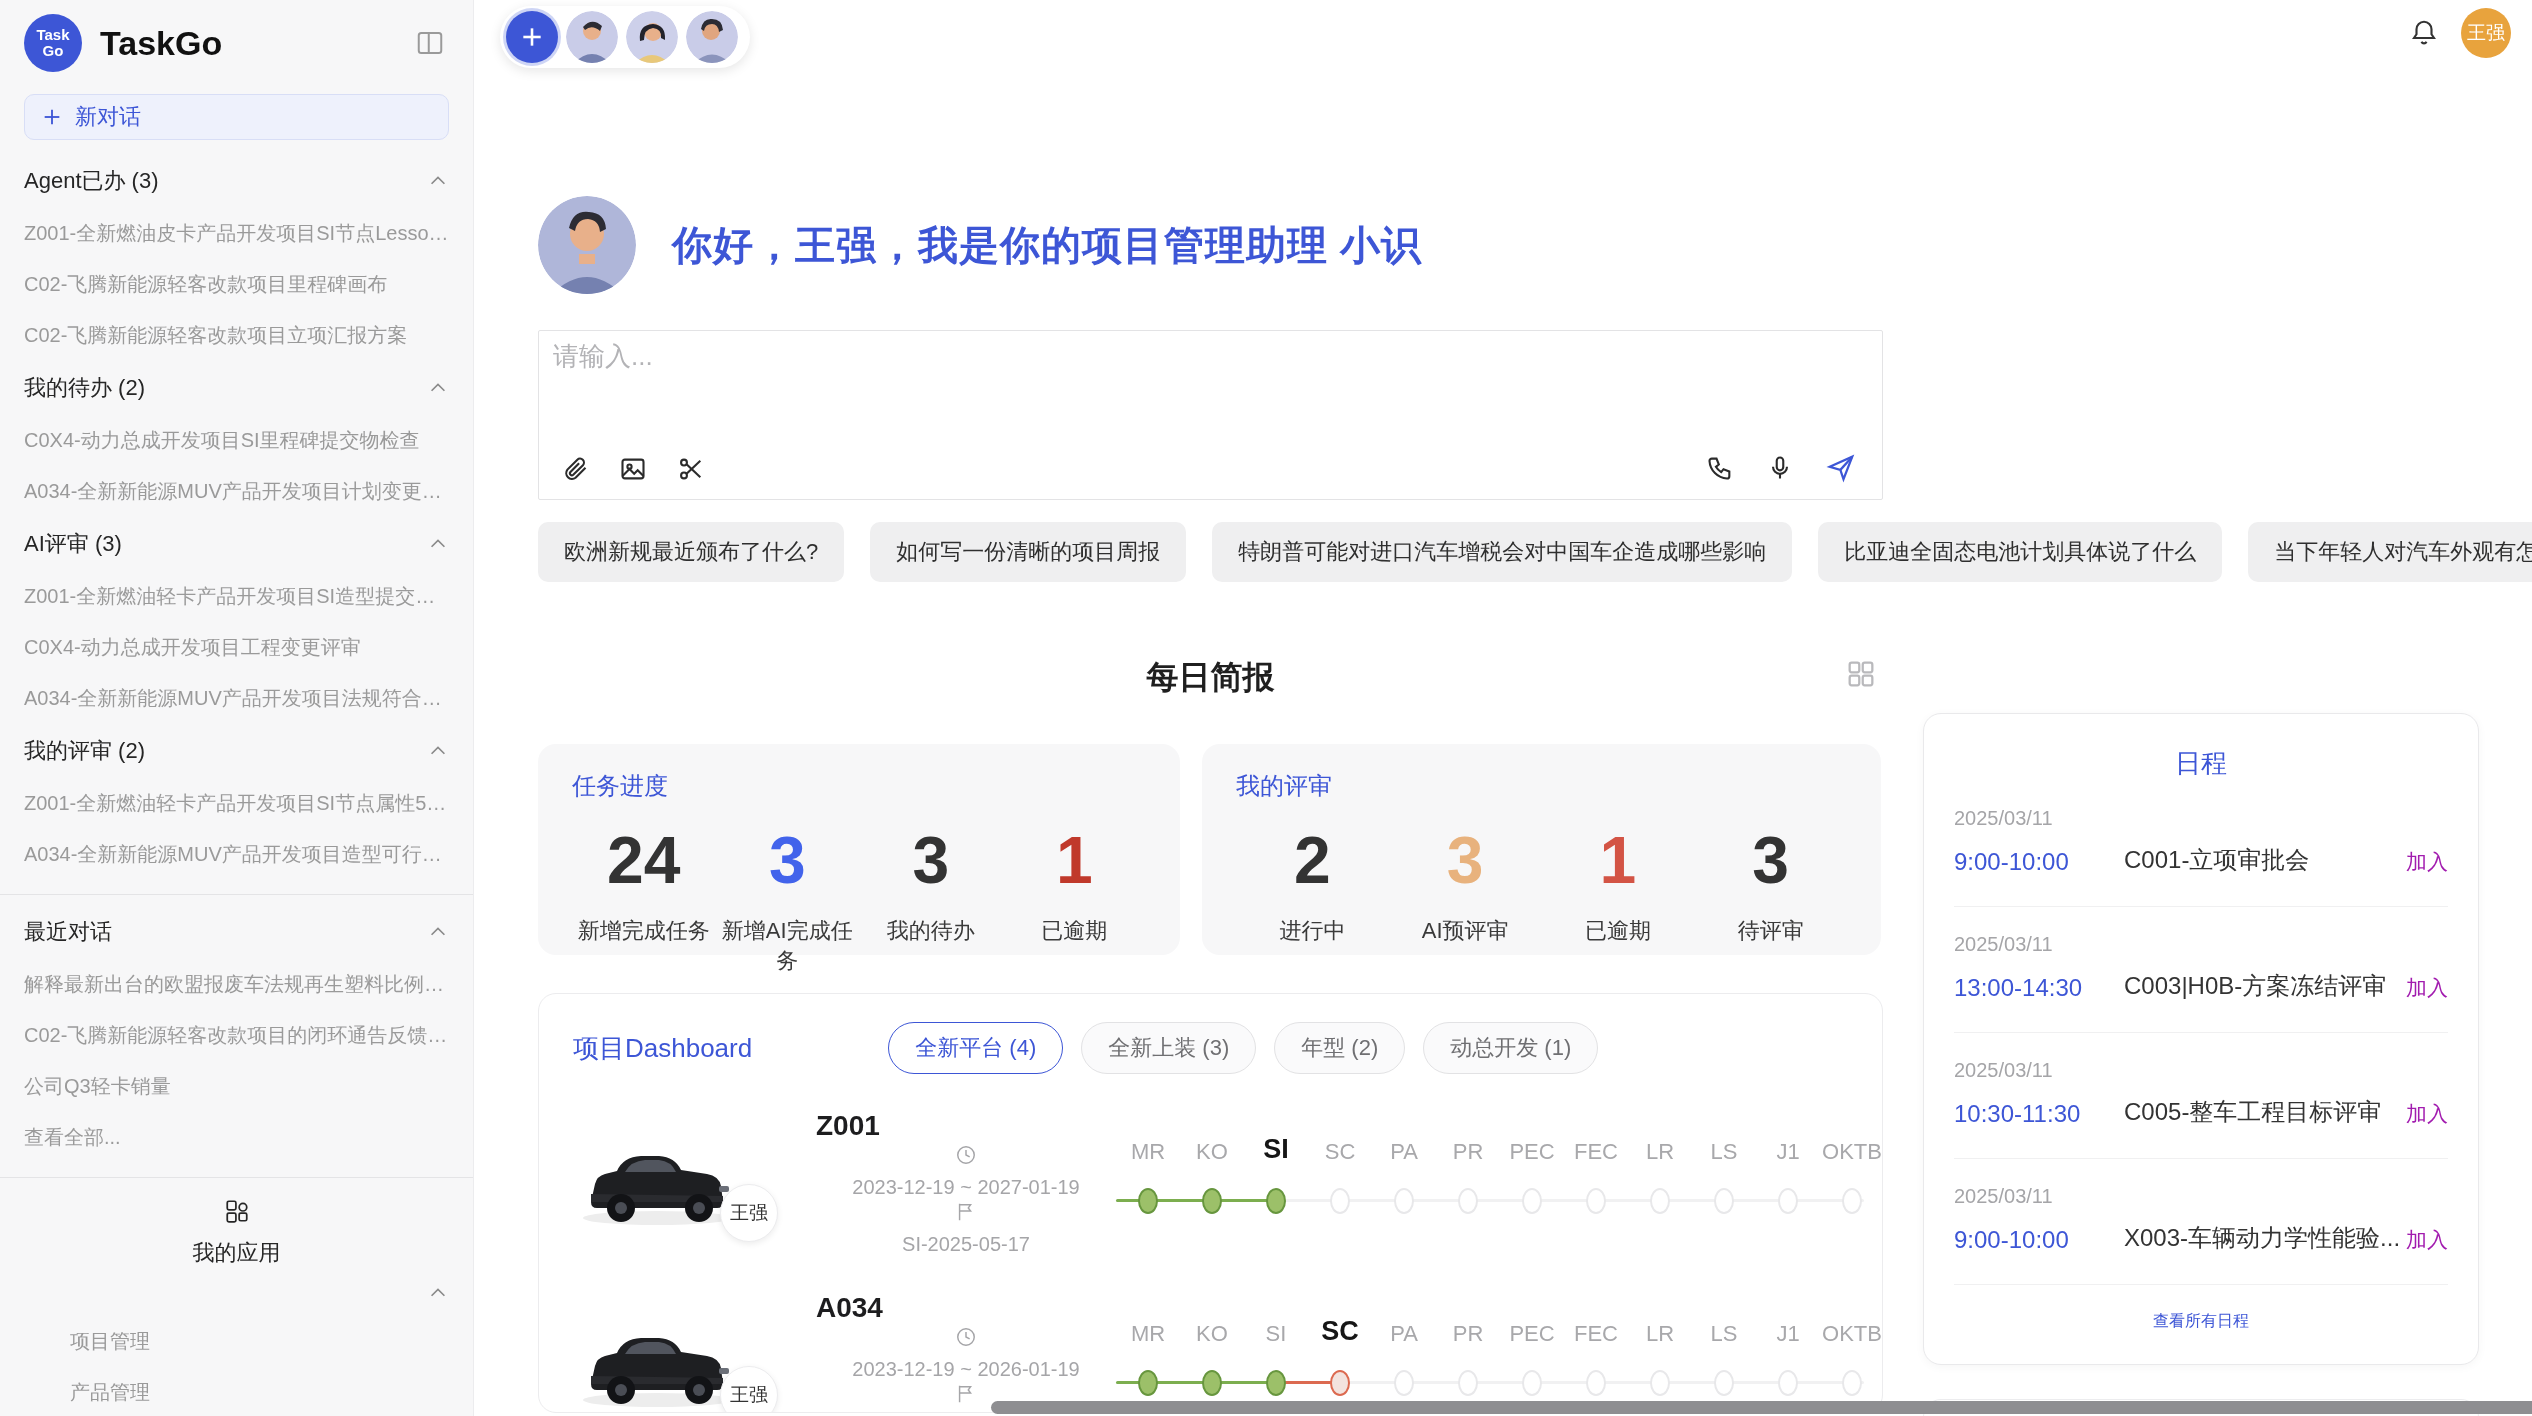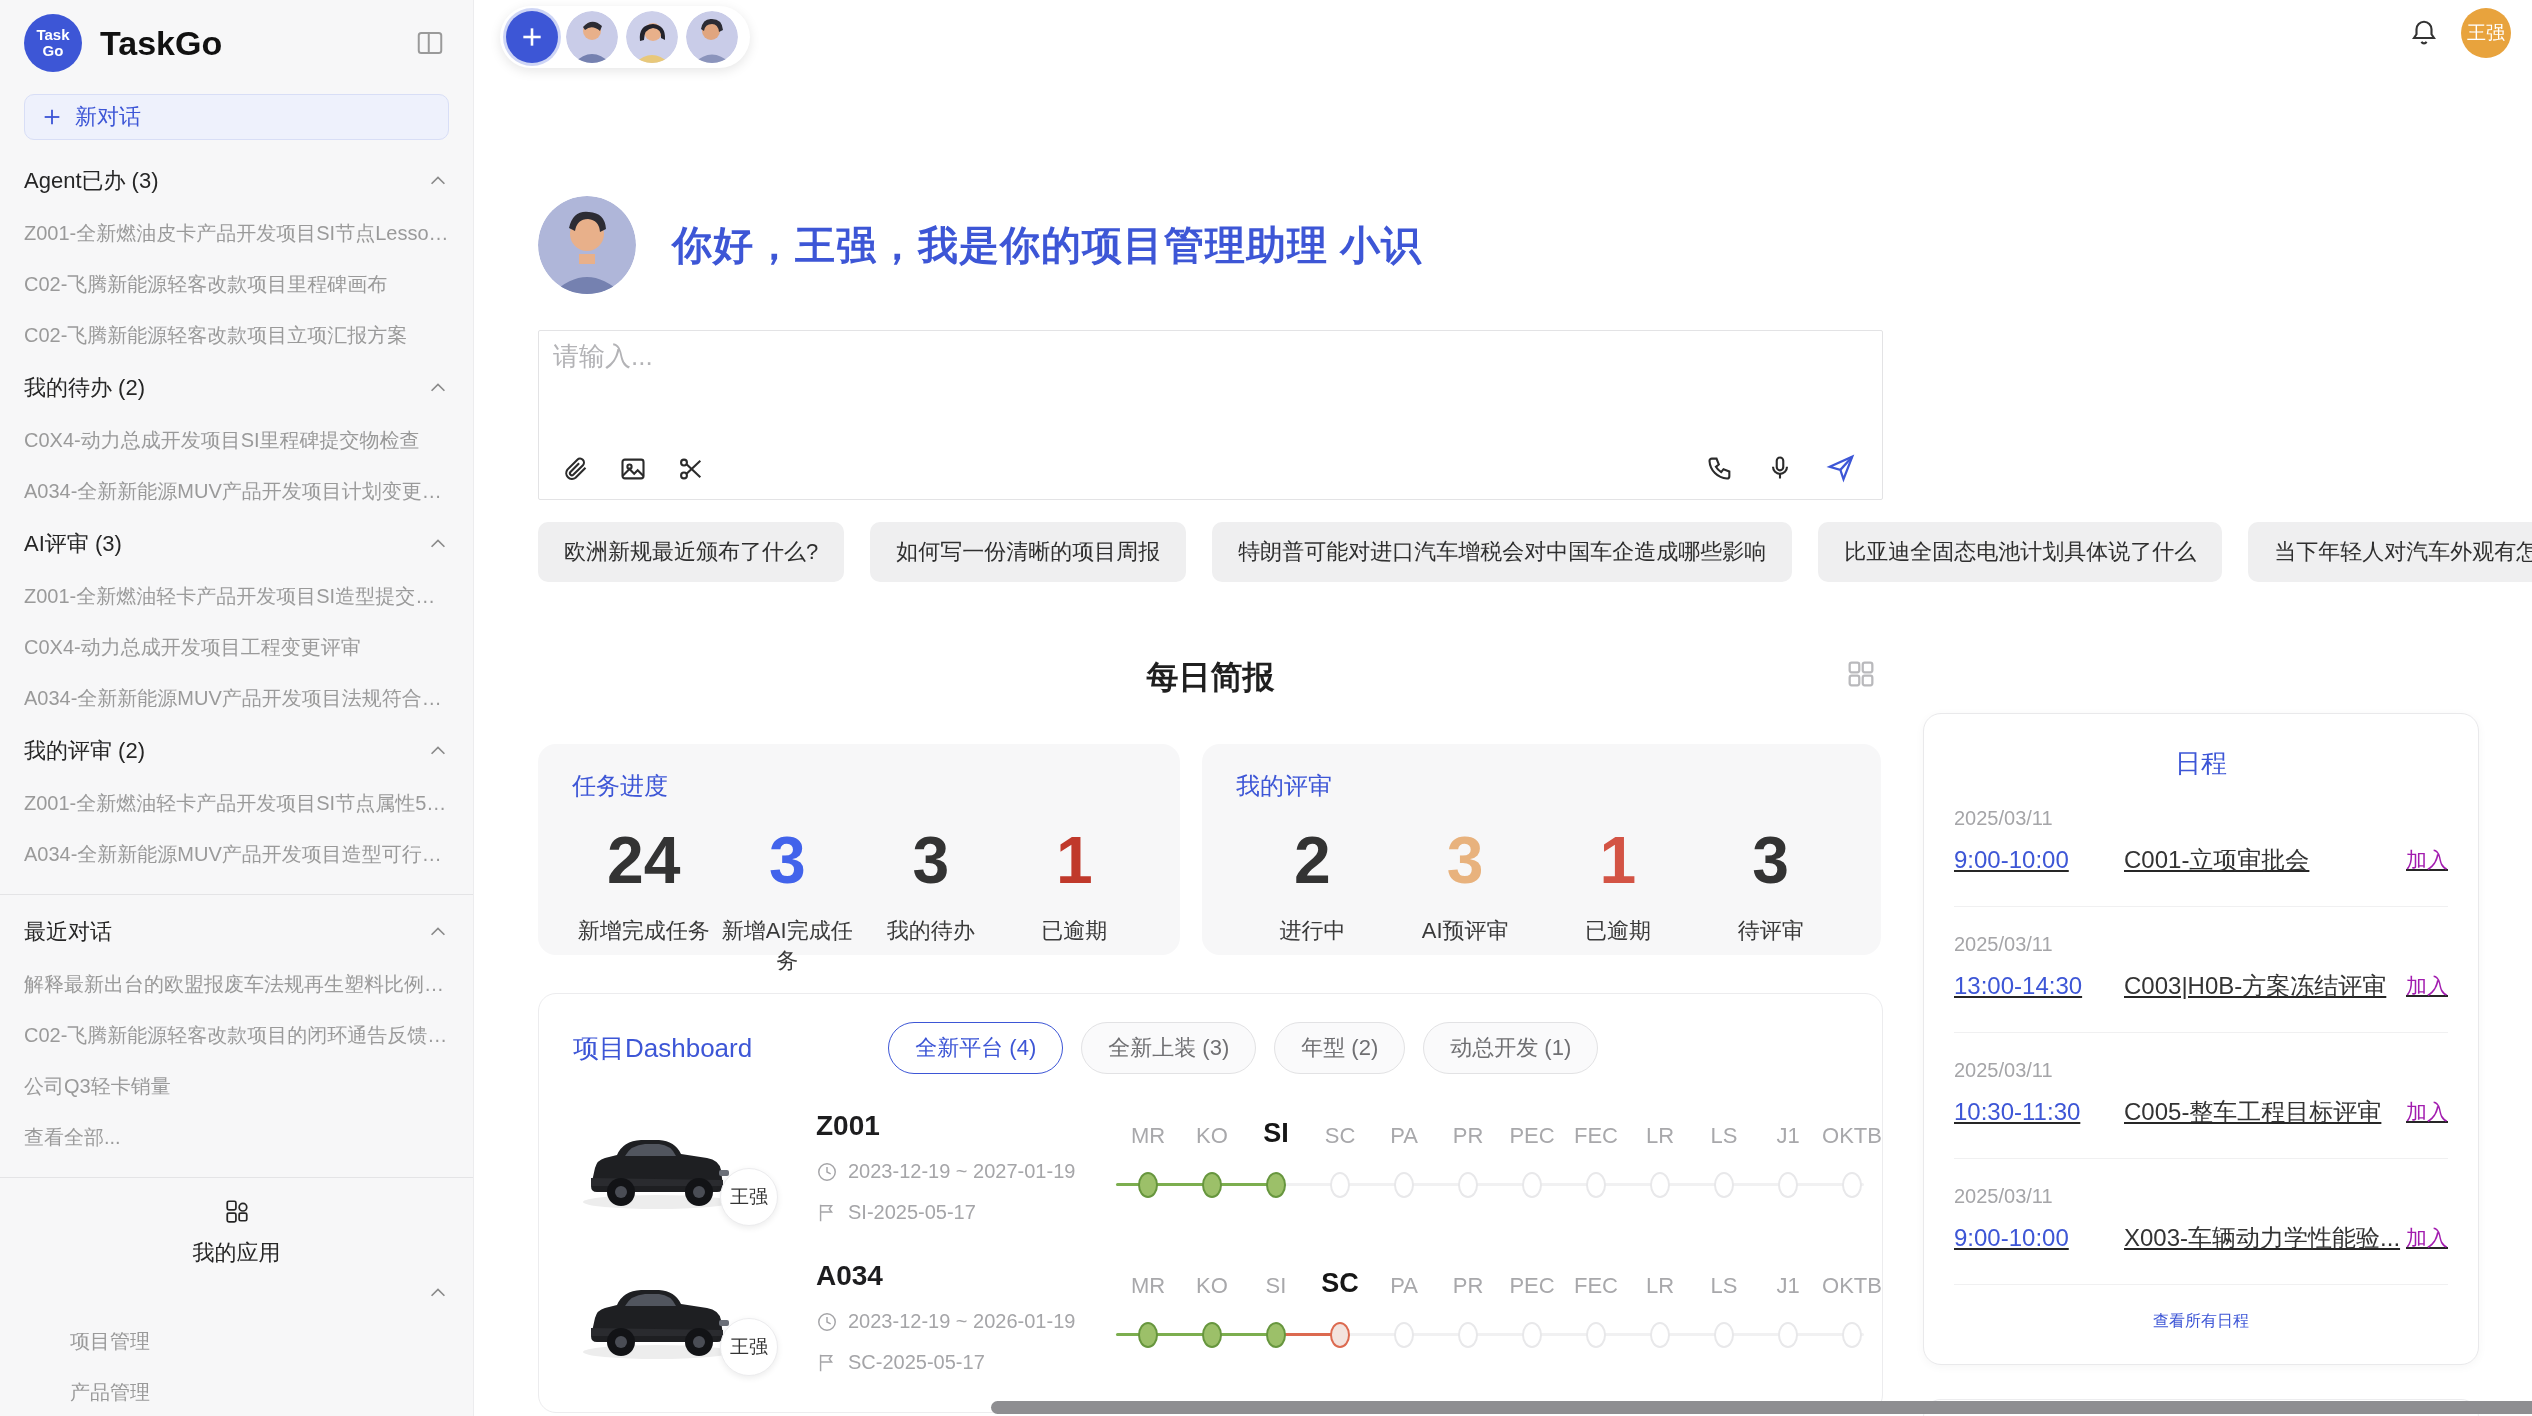--- a/index.html
+++ b/index.html
@@ -89,37 +89,37 @@
   .fchip.active { border:1px solid #3D56D6; color:#3D56D6; background:#fff; }
 
   .proj-row { display:flex; align-items:center; margin-top:36px; }
   .truck-wrap { width:205px; position:relative; flex-shrink:0; }
   .truck-img { width:168px; height:94px; }
   .owner-badge { position:absolute; right:0px; bottom:-12px; width:58px; height:58px;
     background:#fff; border:1px solid #ECECEE; border-radius:50%; box-shadow:0 2px 6px rgba(0,0,0,.08);
     display:flex; align-items:center; justify-content:center; font-size:19px; color:#333; }
   .proj-info { width:300px; margin-left:38px; flex-shrink:0; }
   .proj-name { font-size:28px; font-weight:bold; color:#1d1d1f; }
-  .meta-row { display:flex; align-items:center; gap:10px; font-size:20px; color:#A5A5A8; margin-top:18px; }
+  .meta-row { display:flex; align-items:center; gap:10px; font-size:20px; color:#A5A5A8; margin-top:2px;flex-direction:column; }
   .track { position:relative; width:770px; height:104px; flex-shrink:0; }
   .ms-label { position:absolute; top:8px; width:64px; text-align:center; font-size:22px; color:#A8A8AB; }
   .ms-label.cur { font-size:27px; color:#161616; font-weight:bold; top:3px; }
   .line { position:absolute; height:3px; top:68px; border-radius:2px; }
   .dot { position:absolute; top:57px; width:20px; height:26px; border-radius:50%; background:#fff; border:2px solid #E8E8EA; }
   .dot.done { background:#9CC069; border-color:#67963E; }
   .dot.overdue { background:#F3E3DE; border-color:#DC6A50; }
 
   
   .sched-card { background:#fff; border:1px solid #E9E9EB; border-radius:18px;
     box-shadow:0 2px 10px rgba(0,0,0,.04); padding:26px 30px 18px 30px; }
   .sched-title { text-align:center; font-size:26px; color:#3D56D6; margin-top:6px; }
   .sched-item { padding:26px 0 30px 0; border-bottom:1px solid #F0F0F1; }
   .sched-item:last-of-type { border-bottom:1px solid #F0F0F1; }
   .sched-date { font-size:20px; color:#A5A5A8; }
-  .sched-row { display:flex; align-items:center; margin-top:14px;text-decoration:underline; }
+  .sched-row { display:flex; align-items:flex-end; margin-top:14px; }
   .sched-time { width:170px; font-size:24px; color:#3D56D6; flex-shrink:0; }
   .sched-name { flex:1; font-size:24px; color:#333; white-space:nowrap; overflow:hidden; }
   .sched-join { font-size:21px; color:#a21caf; cursor:pointer; }
   .sched-viewall { text-align:center; font-size:16px; color:#3D56D6; padding:26px 0 14px 0; cursor:pointer; }
 
   .news-card { margin-top:34px; background:#fff; border:1px solid #ECECEE; border-radius:18px;
     padding:24px; display:flex; gap:22px; height:130px; overflow:hidden; }
 
   .hscrollbar { position:absolute; left:517px; bottom:2px; width:1875px; height:13px;
     background:#8E8E91; border-radius:7px; cursor:pointer; z-index:9; }

